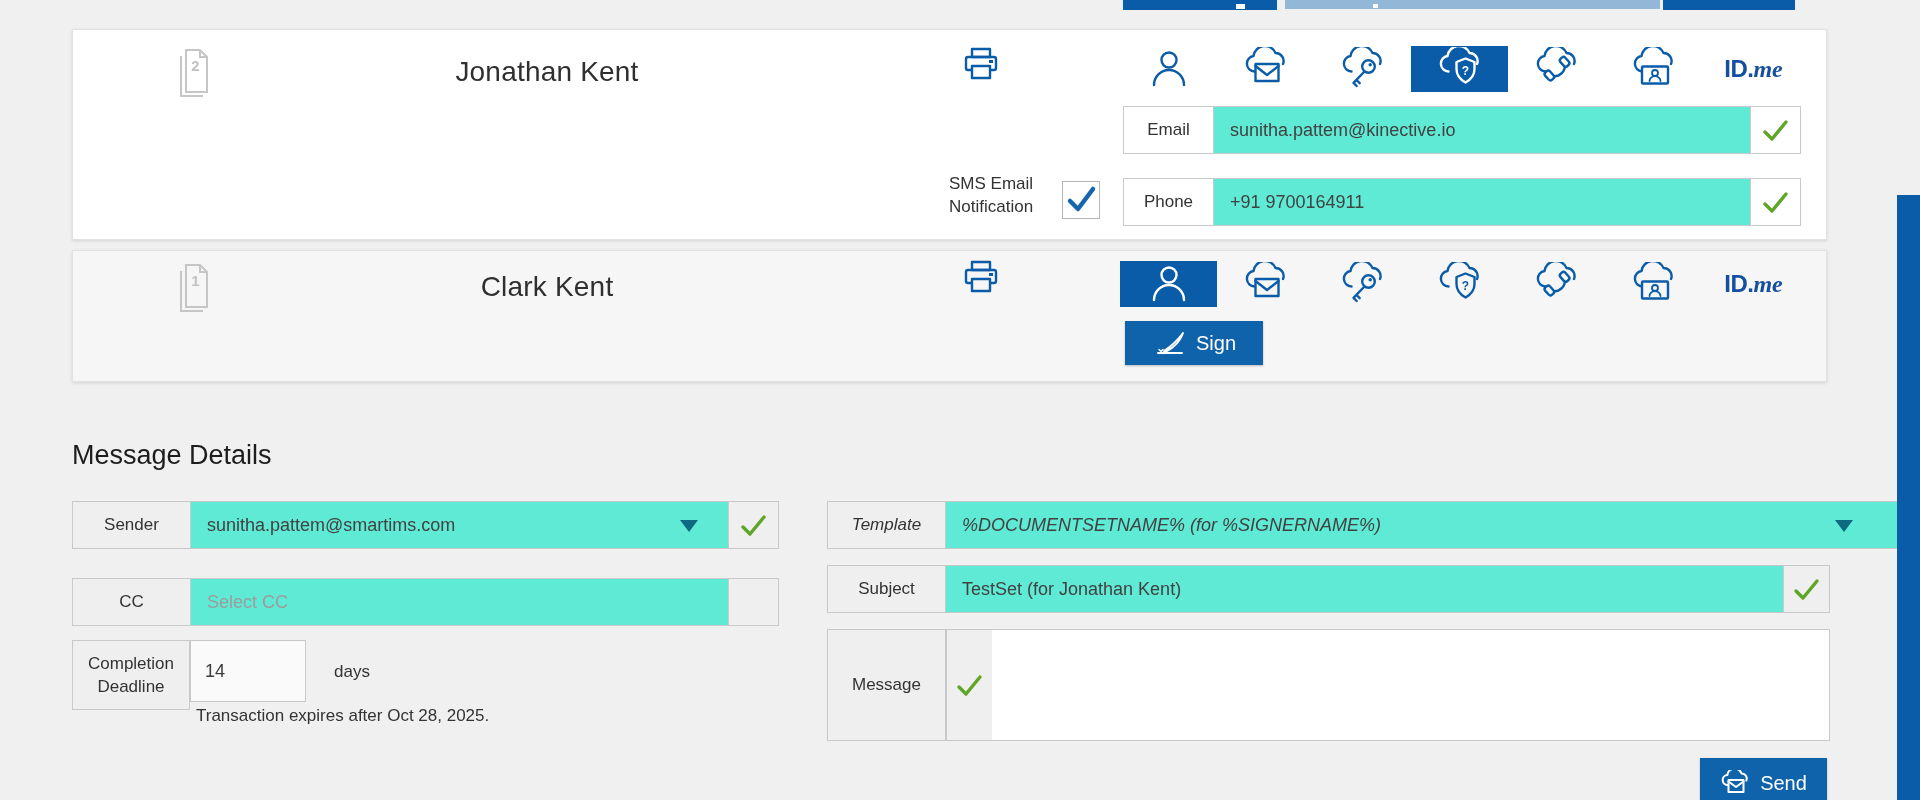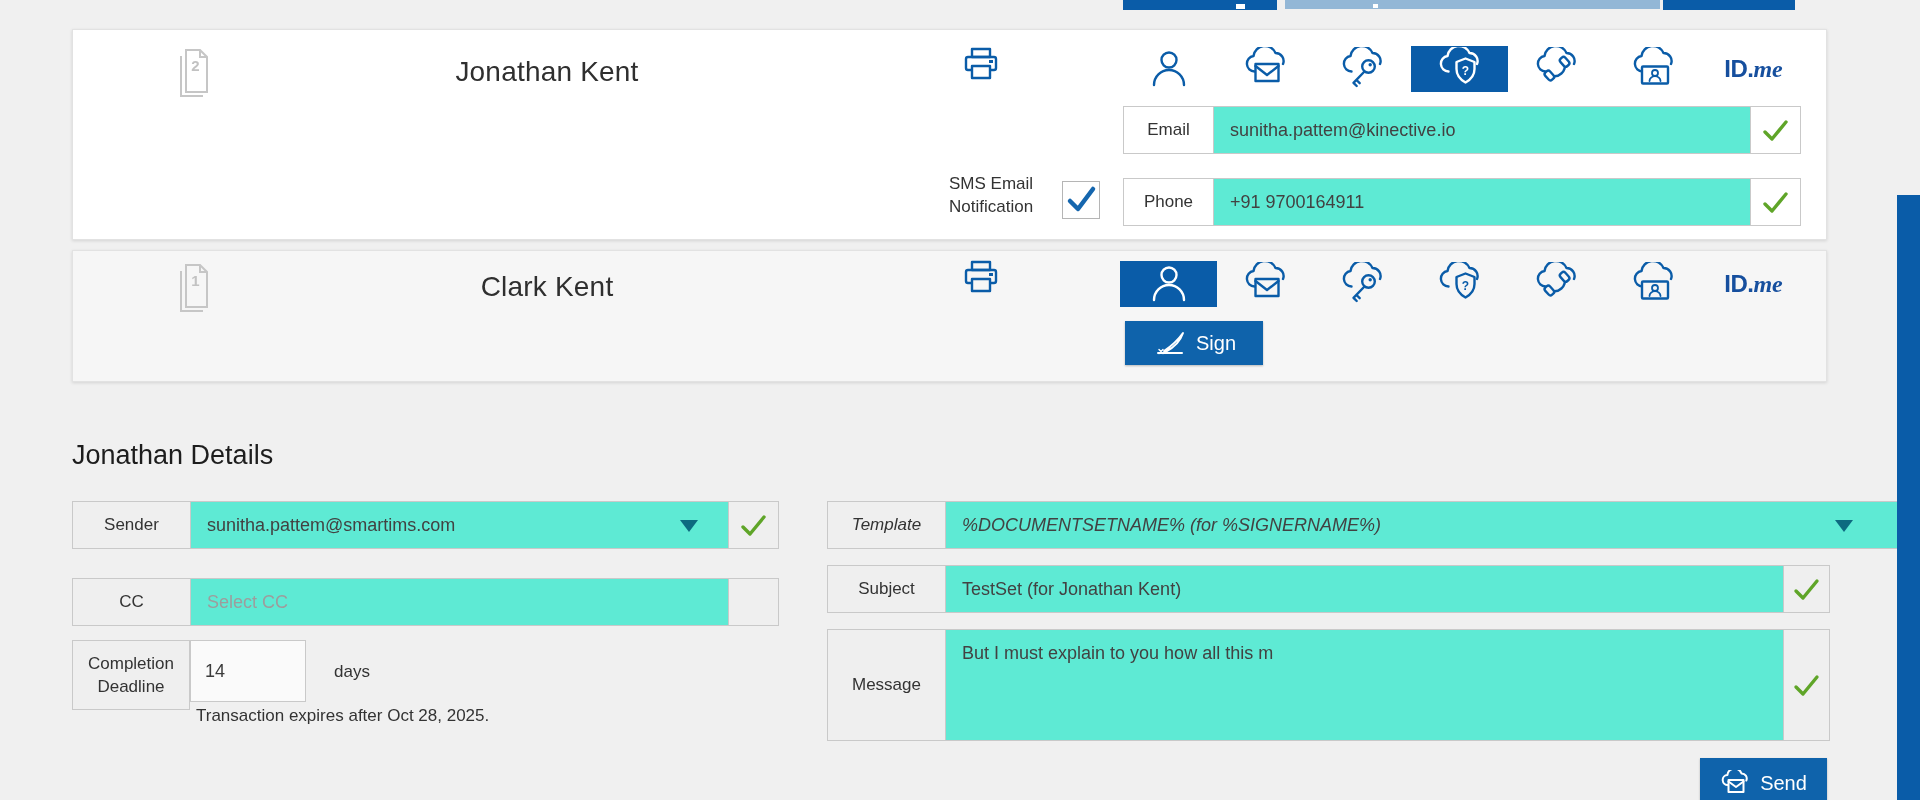--- a/index.html
+++ b/index.html
@@ -299,21 +299,21 @@
     <div class="sign-btn" style="left:1052px;top:70px;width:138px;height:44px;">
       <svg width="34" height="26" viewBox="0 0 34 26">
         <path d="M6 23 H30"></path>
         <path d="M7 19.5 l4 4 M11 19.5 l-4 4" stroke-width="1.4"></path>
         <path d="M12 21 C18 17 26 10 31 3 C28 12 21 18 14 21.5 Z"></path>
       </svg>
       <span>Sign</span>
     </div>
   </div>
 
-  <div class="md-title" style="left:72px;top:440px;">Jonathan Details</div>
+  <div class="md-title" style="left:72px;top:440px;">Message Details</div>
 
   <div class="frow md" style="left:72px;top:501px;width:707px;height:48px;">
     <div class="lab">Sender</div>
     <div class="val">
       <span>sunitha.pattem@smartims.com</span>
       <span class="dd-arrow"></span>
     </div>
     <div class="chk">
       <svg class="checkmark" width="27" height="23" viewBox="0 0 27 23">
           <polyline points="3,13 10,20 24,3"></polyline>
@@ -354,23 +354,20 @@
     </div>
     <div class="chk">
       <svg class="checkmark" width="27" height="23" viewBox="0 0 27 23">
           <polyline points="3,13 10,20 24,3"></polyline>
         </svg>
     </div>
   </div>
 
   <div class="frow md rt" style="left:827px;top:629px;width:1003px;height:112px;">
     <div class="lab">Message</div>
-    <div class="val" style="align-items:flex-start;padding-top:13px;">
-      <span>But I must explain to you how all this m</span>
-    </div>
     <div class="chk">
       <svg class="checkmark" width="27" height="23" viewBox="0 0 27 23">
           <polyline points="3,13 10,20 24,3"></polyline>
         </svg>
     </div>
   </div>
 
   <div class="send-btn" style="left:1700px;top:758px;width:127px;height:50px;">
     <svg width="30" height="26" viewBox="0 0 30 26">
       <path d="M8 15 a5 5 0 0 1 -0.6 -10 A7.3 7.3 0 0 1 21.5 3.5 a5 5 0 0 1 4.8 7"></path>

